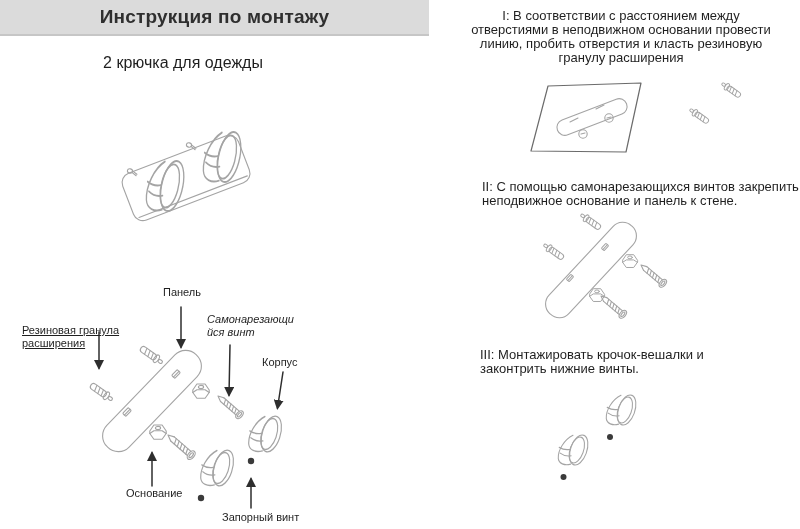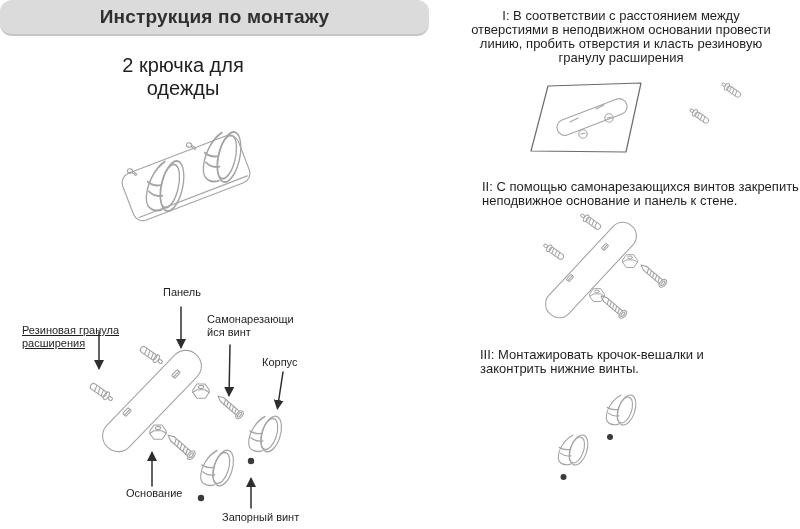--- a/index.html
+++ b/index.html
@@ -3,40 +3,40 @@
 <meta charset="utf-8">
 <style>
   html,body { margin:0; padding:0; background:#ffffff; }
   .page {
     position:relative; width:800px; height:529px; background:#ffffff;
     font-family:"Liberation Sans", sans-serif; overflow:hidden; color:#222;
   }
   .banner {
     position:absolute; left:0; top:0; width:429px; height:34px;
     background:#dbdbdb; border-bottom:2px solid #c6c6c6;
-    display:flex; align-items:center; justify-content:center;border-radius:12px;
+    display:flex; align-items:center; justify-content:center;
   }
   .banner-title { font-size:19px; font-weight:bold; color:#2f2f2f; letter-spacing:0.2px; }
   .subtitle {
     position:absolute; left:88px; top:54px; width:190px; text-align:center;
-    font-size:20px; color:#1f1f1f;
+    font-size:16px; color:#1f1f1f;
   }
   .art-layer { position:absolute; left:0; top:0; stroke:#a4a4a4; fill:none;
     stroke-width:1.1; stroke-linecap:round; stroke-linejoin:round; }
   .wall { stroke:#6b6b6b; stroke-width:1.2; }
   .dot { fill:#3a3a3a; stroke:none; }
   .arrow { stroke:#2e2e2e; stroke-width:1.5; }
   .step { position:absolute; font-size:13px; line-height:14px; color:#1f1f1f; }
   .step1 { left:465px; top:9px;  width:312px; text-align:center; }
   .step2 { left:482px; top:180px; width:330px; text-align:left; }
   .step3 { left:480px; top:348px; width:264px; text-align:left; }
   .part-label { position:absolute; font-size:11px; line-height:13px; color:#1f1f1f; }
   .lbl-panel   { left:163px; top:286px; }
   .lbl-granule { left:22px;  top:324px; width:102px;text-decoration:underline; }
-  .lbl-screw   { left:207px; top:313px; width:98px; }
+  .lbl-screw   { left:207px; top:313px; width:98px;font-style:italic; }
   .lbl-corpus  { left:262px; top:356px; }
   .lbl-base    { left:126px; top:487px; }
   .lbl-lock    { left:222px; top:511px; }
 </style>
 </head>
 <body>
 
 <div class="page">
 
   <div class="banner">

